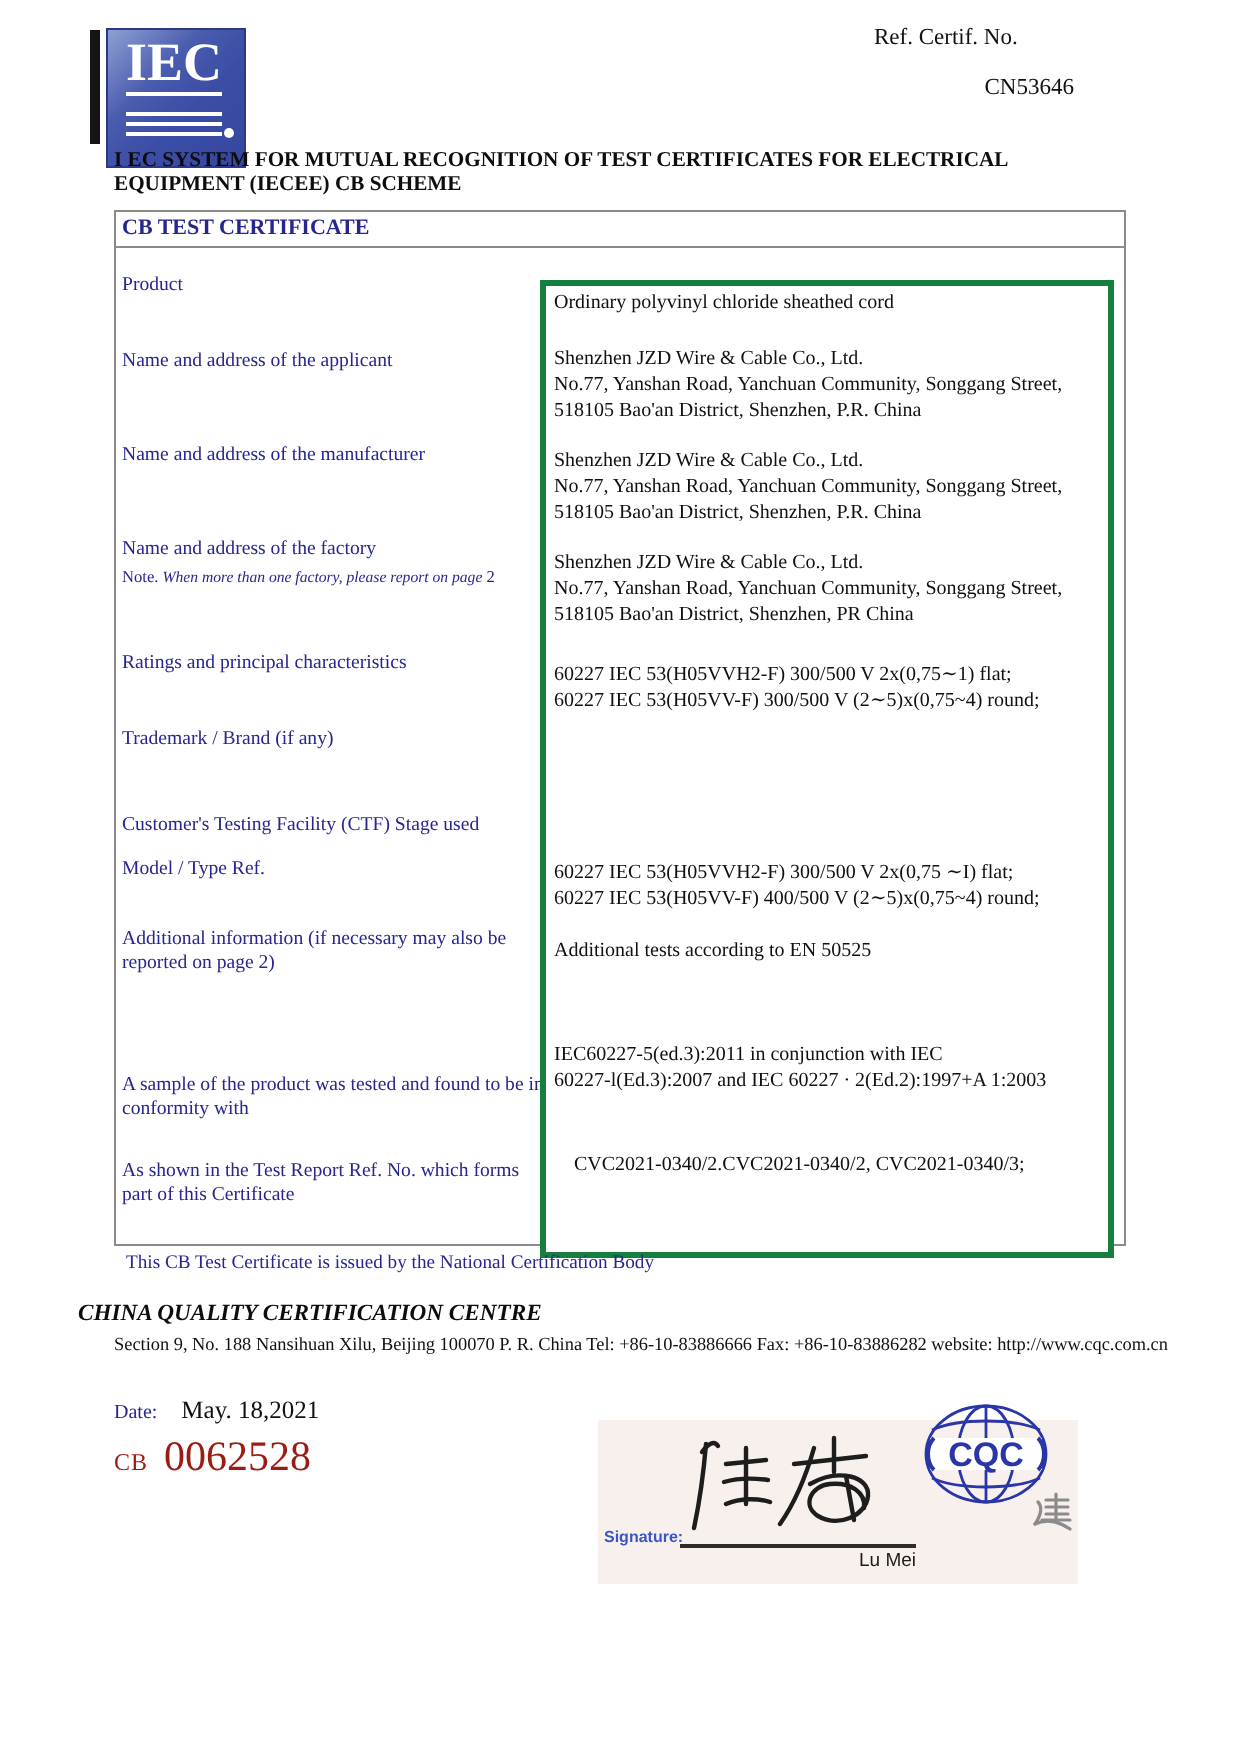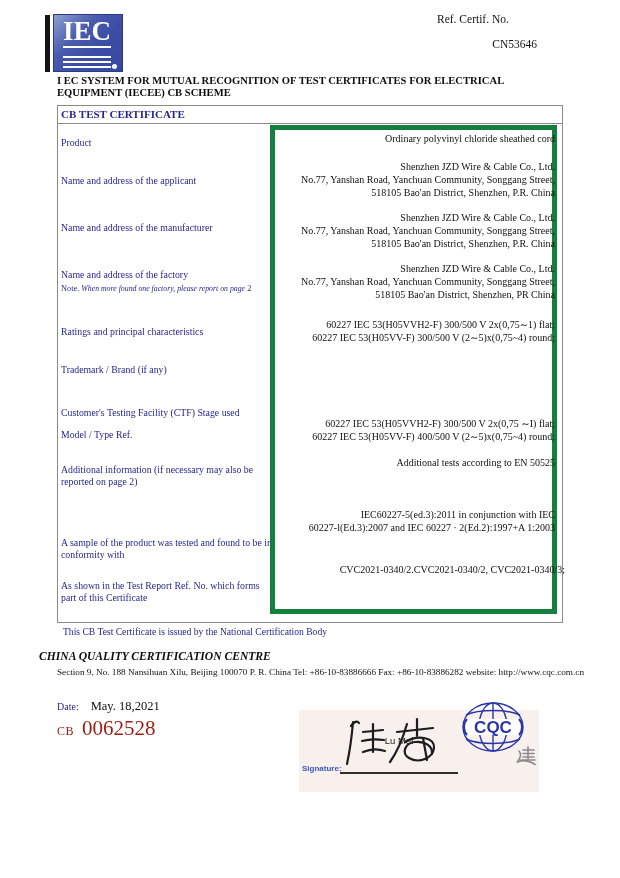--- a/index.html
+++ b/index.html
@@ -1,21 +1,21 @@
 <!DOCTYPE html>
 <html><head>
 <meta charset="utf-8">
 <style>
   html,body{margin:0;padding:0;background:#ffffff;}
   .page{position:relative;width:620px;height:878px;background:#ffffff;overflow:hidden;
         font-family:"Liberation Serif","DejaVu Serif",serif;}
 
   
   .iec-bar{position:absolute;left:45px;top:15px;width:5px;height:57px;background:#141414;}
-  .iec-box{position:absolute;left:53px;top:14px;width:70px;height:58px;
+  .iec-box{position:absolute;left:53px;top:14px;width:70px;height:70px;
            background:linear-gradient(135deg,#8fa0d4 0%,#4a5cae 35%,#3b4da5 60%,#3547a0 100%);
            border:1px solid #2c3a85;box-sizing:border-box;}
   .iec-text{position:absolute;left:9px;top:2px;color:#ffffff;font-weight:bold;
             font-size:27px;line-height:29px;letter-spacing:0px;border-bottom:2px solid #fff;
             padding-bottom:0px;font-family:"Liberation Serif",serif;}
   .iec-lines{position:absolute;left:9px;top:38px;width:48px;}
   .iec-lines .ln{height:2px;background:#ffffff;margin-top:3px;}
   .iec-dot{position:absolute;left:58px;top:49px;width:5px;height:5px;border-radius:50%;background:#ffffff;}
 
   
@@ -27,43 +27,43 @@
                 font-size:10.6px;line-height:12px;color:#0d0d0d;}
 
   
   .cert-box{position:absolute;left:57px;top:105px;width:506px;height:518px;
             border:1px solid #8a8a8a;box-sizing:border-box;}
   .cert-title{height:18px;border-bottom:1px solid #8a8a8a;color:#26268f;font-weight:bold;
               font-size:11px;padding:2px 0 0 3px;box-sizing:border-box;}
   .lbl{position:absolute;left:3px;width:212px;font-size:9.8px;line-height:11.5px;color:#26268f;}
   .note-line{position:absolute;left:3px;font-size:8.3px;color:#26268f;white-space:nowrap;}
   .note-line .it{font-style:italic;font-size:7.8px;}
-  .value-box{position:absolute;left:212px;top:19px;width:287px;height:489px;
-             border:5px solid #15803d;box-sizing:border-box;background:#fff;text-align:right;}
+  .value-box{position:absolute;left:212px;top:34px;width:287px;height:489px;
+             border:3px solid #15803d;box-sizing:border-box;background:#fff;}
   .val{position:absolute;left:4px;font-size:10px;line-height:12.8px;color:#101010;
        white-space:pre-line;width:276px;}
 
   
   .issued-by{position:absolute;left:63px;top:626px;font-size:9.6px;color:#26268f;}
   .body-name{position:absolute;left:39px;top:650px;font-size:11.6px;font-weight:bold;color:#0d0d0d;font-style:italic;}
   .body-address{position:absolute;left:57px;top:667px;font-size:9.2px;color:#111;}
   .date-row{position:absolute;left:57px;top:696px;}
   .date-label{font-size:10px;color:#26268f;}
   .date-value{font-size:12.5px;color:#111;margin-left:8px;}
   .cb-row{position:absolute;left:57px;top:716px;color:#9c1c14;}
   .cb-prefix{font-size:12px;letter-spacing:0.5px;}
   .cb-number{font-size:21px;margin-left:4px;}
 
   
   .sig-patch{position:absolute;left:299px;top:710px;width:240px;height:82px;background:#f7f0ed;}
   .sig-svg{position:absolute;left:335px;top:712px;}
   .sig-label{position:absolute;left:302px;top:764px;font-family:"Liberation Sans","DejaVu Sans",sans-serif;
              font-size:8px;color:#3c55c8;font-weight:bold;}
   .sig-line{position:absolute;left:340px;top:772px;width:118px;height:1.5px;background:#2c2c2c;}
-  .sig-name{position:absolute;left:340px;top:735px;width:118px;text-align:center;
+  .sig-name{position:absolute;left:340px;top:775px;width:118px;text-align:right;
             font-family:"Liberation Sans","DejaVu Sans",sans-serif;font-size:9.5px;color:#1c1c1c;}
   .cqc-svg{position:absolute;left:457px;top:699px;}
   .stamp-svg{position:absolute;left:514px;top:744px;}
 </style>
 </head>
 <body>
 
 <div class="page">
 
   <div class="iec-bar"></div>
@@ -84,21 +84,21 @@
 
   <div class="cert-box">
     <div class="cert-title">CB TEST CERTIFICATE</div>
 
     <div class="lbl" style="top:69px">Name and address of the applicant</div>
     <div class="lbl" style="top:31px">Product</div>
     <div class="lbl" style="top:116px">Name and address of the manufacturer</div>
     <div class="lbl" style="top:163px">Name and address of the factory</div>
     <div class="note-line" style="top:178px">
       <span>Note.</span>
-      <span class="it">When more found one factory, please report on page</span>
+      <span class="it">When more than one factory, please report on page</span>
       <span>2</span>
     </div>
     <div class="lbl" style="top:220px">Ratings and principal characteristics</div>
     <div class="lbl" style="top:258px">Trademark / Brand (if any)</div>
     <div class="lbl" style="top:301px">Customer's Testing Facility (CTF) Stage used</div>
     <div class="lbl" style="top:323px">Model / Type Ref.</div>
     <div class="lbl" style="top:358px">Additional information (if necessary may also be reported on page 2)</div>
     <div class="lbl" style="top:431px">A sample of the product was tested and found to be in conformity with</div>
     <div class="lbl" style="top:474px">As shown in the Test Report Ref. No. which forms part of this Certificate</div>
 

